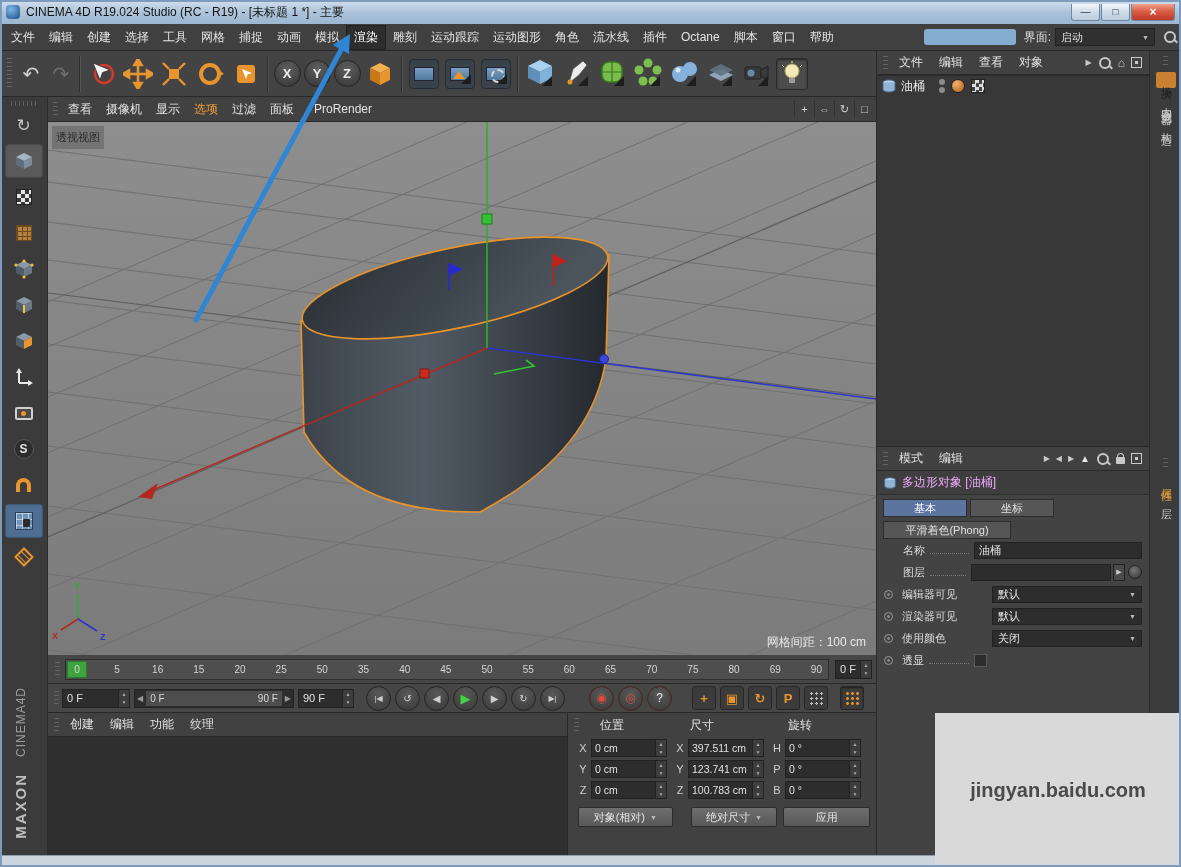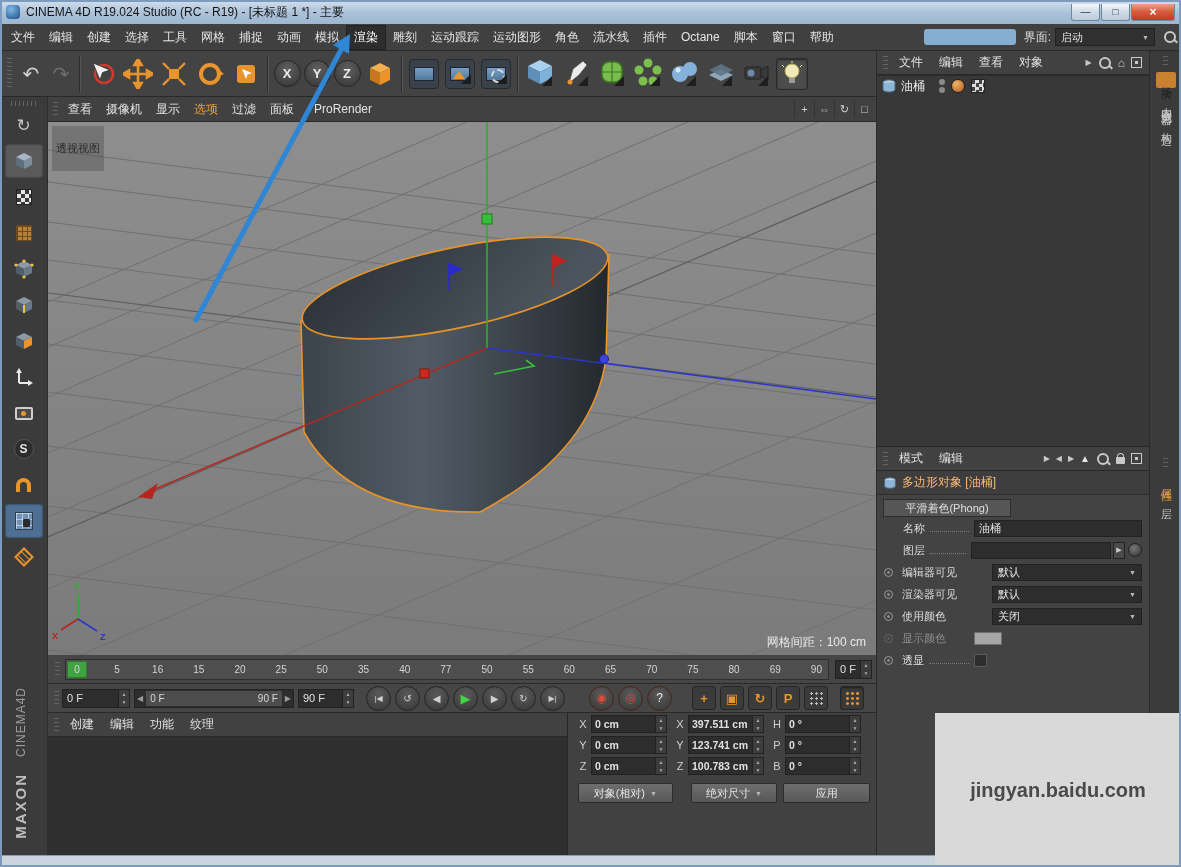--- a/index.html
+++ b/index.html
@@ -79,21 +79,21 @@
   color:#bdbdbd;font-size:15px;font-weight:bold;letter-spacing:2px;}
 
 
 #viewport{left:48px;top:97px;width:828px;height:558px;}
 #vp-header{height:25px;background:#414141;border-bottom:1px solid #292929;display:flex;align-items:center;padding:0 2px;}
 .vmi{padding:0 7px;font-size:12px;color:#e2e2e2;white-space:nowrap;}
 .vmi.orange{color:#f0a23a;}
 .vp-right{margin-left:auto;display:flex;align-items:center;}
 .vp-ico{width:20px;height:18px;display:flex;align-items:center;justify-content:center;color:#cfcfcf;font-size:11px;border-left:1px solid #333;}
 #vp-canvas{position:relative;width:828px;height:533px;background:#828282;overflow:hidden;}
-.view-chip{position:absolute;left:4px;top:4px;background:rgba(70,70,70,.35);color:#2d2d2d;font-size:11px;padding:15px 4px;line-height:15px;z-index:2;}
+.view-chip{position:absolute;left:4px;top:4px;background:rgba(70,70,70,.35);color:#2d2d2d;font-size:11px;padding:4px 4px;line-height:15px;z-index:2;}
 
 
 #timeline{left:48px;top:655px;width:828px;height:29px;background:#464646;border-bottom:1px solid #292929;
   display:flex;align-items:center;padding:0 4px;z-index:3;}
 .ruler{position:relative;flex:1;height:21px;background:#4e4e4e;border:1px solid #2e2e2e;margin:0 6px 0 2px;overflow:hidden;}
 .green-marker{position:absolute;left:1px;top:1px;bottom:1px;width:20px;background:#3fa33f;border:1px solid #2c7a2c;}
 .ticks{position:absolute;inset:0;display:flex;justify-content:space-between;align-items:center;padding:0 6px;}
 .ticks span{font-size:10px;color:#d4d4d4;min-width:10px;text-align:center;}
 .spinfield{display:flex;align-items:center;background:#2d2d2d;border:1px solid #222;height:19px;padding-left:4px;flex:none;}
 .spinfield .val{font-size:11px;color:#e0e0e0;padding-right:4px;}
@@ -122,21 +122,21 @@
 .panel-header{height:24px;background:#414141;border-bottom:1px solid #292929;display:flex;align-items:center;padding:0 3px;}
 .pmi{padding:0 8px;font-size:12px;color:#e2e2e2;}
 #coords{left:568px;top:713px;width:308px;height:142px;background:#414141;z-index:2;display:flex;flex-direction:column;}
 .c-header{display:flex;align-items:center;height:24px;padding:0 3px;}
 .c-header span{font-size:12px;color:#e2e2e2;}
 .c-grid{display:flex;padding:2px 4px 0 10px;gap:8px;}
 .c-col{display:flex;flex-direction:column;gap:3px;}
 .c-row{display:flex;align-items:center;gap:3px;}
 .c-axis{width:10px;font-size:11px;color:#cfcfcf;text-align:center;}
 .cfield{display:flex;align-items:center;width:76px;height:18px;background:#2d2d2d;border:1px solid #222;}
-.cfield .val{flex:1;font-size:10.5px;color:#e0e0e0;padding:0 3px;white-space:nowrap;overflow:hidden;font-weight:bold;}
+.cfield .val{flex:1;font-size:10.5px;color:#e0e0e0;padding:0 3px;white-space:nowrap;overflow:hidden;}
 .c-buttons{display:flex;gap:6px;padding:8px 6px 0 10px;}
 .cbtn{height:20px;background:linear-gradient(#6e6e6e,#585858);border:1px solid #2c2c2c;border-radius:2px;
   color:#e6e6e6;font-size:11px;display:flex;align-items:center;justify-content:center;gap:5px;padding:0 8px;}
 .cbtn.mode{width:96px;}.cbtn.sizemode{width:88px;margin-left:12px;}.cbtn.apply{width:88px;}
 
 
 #om{left:876px;top:51px;width:273px;height:395px;background:#3a3a3a;border-left:1px solid #2a2a2a;z-index:2;
   display:flex;flex-direction:column;}
 .om-body{flex:1;background:#383838;border-top:1px solid #2c2c2c;}
 .om-row{display:flex;align-items:center;height:20px;padding:2px 4px;}
@@ -150,21 +150,21 @@
 .hdr-icos .tri{font-size:8px;color:#c9c9c9;}
 .home-g{font-size:12px;color:#c9c9c9;}
 .frame-ico{width:11px;height:11px;border:1px solid #c9c9c9;position:relative;}
 .frame-ico::after{content:"";position:absolute;left:3px;top:3px;width:3px;height:3px;background:#c9c9c9;}
 .lock-ico{width:9px;height:7px;background:#c9c9c9;border-radius:1px;position:relative;margin-top:4px;}
 .lock-ico::before{content:"";position:absolute;left:1px;top:-4px;width:5px;height:4px;border:1.5px solid #c9c9c9;border-bottom:none;border-radius:4px 4px 0 0;}
 
 
 #am{left:876px;top:446px;width:273px;height:421px;background:#434343;border-left:1px solid #2a2a2a;border-top:1px solid #262626;z-index:2;}
 .am-title{display:flex;align-items:center;height:24px;padding:0 6px;background:#3e3e3e;border-bottom:1px solid #2e2e2e;}
-.am-title .ttl{font-size:12px;color:#fdba74;margin-left:5px;}
+.am-title .ttl{font-size:12px;color:#f0abfc;margin-left:5px;}
 .obj-ico{width:14px;height:14px;flex:none;}
 .tabs-row{display:flex;gap:3px;padding:4px 6px 0;}
 .tab{width:84px;height:18px;background:#565656;border:1px solid #2d2d2d;color:#e0e0e0;font-size:11px;
   display:flex;align-items:center;justify-content:center;}
 .tab.active{background:#5b74a0;color:#fff;}
 .tab.phong{width:128px;}
 .section-bar{margin-top:6px;height:17px;background:#535353;border-top:1px solid #616161;border-bottom:1px solid #2e2e2e;
   display:flex;align-items:center;padding-left:6px;font-size:11px;font-weight:bold;color:#eaeaea;}
 .am-row{display:flex;align-items:center;height:22px;padding:0 7px;}
 .reccircle{width:9px;height:9px;border-radius:50%;border:1.5px solid #9a9a9a;margin-right:9px;flex:none;background:radial-gradient(#8a8a8a 25%,transparent 30%);}
@@ -580,21 +580,21 @@
       <div class="ticks">
         <span>0</span>
           <span>5</span>
         <span>16</span>
           <span>15</span>
         <span>20</span>
           <span>25</span>
         <span>50</span>
           <span>35</span>
         <span>40</span>
-          <span>77</span>
+          <span>45</span>
         <span>50</span>
           <span>55</span>
         <span>60</span>
           <span>65</span>
         <span>70</span>
           <span>75</span>
         <span>80</span>
           <span>69</span>
         <span>90</span>
       </div>
@@ -690,20 +690,26 @@
     <div class="panel-header">
       <span class="vgrip sm"></span>
       <span class="pmi">创建</span>
       <span class="pmi">编辑</span>
       <span class="pmi">功能</span>
       <span class="pmi">纹理</span>
     </div>
   </div>
 
   <div id="coords" class="abs">
+    <div class="c-header">
+      <span class="vgrip sm"></span>
+      <span style="width:88px;padding-left:18px">位置</span>
+      <span style="width:96px;padding-left:20px">尺寸</span>
+      <span style="padding-left:22px">旋转</span>
+    </div>
     <div class="c-grid">
       <div class="c-col">
         <div class="c-row">
             <span class="c-axis">X</span>
           <span class="cfield">
               <span class="val">0 cm</span>
               <span class="stepper">
                 <i>▲</i>
                 <i>▼</i>
               </span>
@@ -857,20 +863,24 @@
       </span>
     </div>
     <div class="am-title">
       <svg class="obj-ico" width="14" height="14">
           <ellipse cx="7" cy="4" rx="5.4" ry="2.3" fill="#bcd3e6" stroke="#46698a"></ellipse>
           <path d="M1.6,4 V10 A5.4,2.3 0 0 0 12.4,10 V4" fill="#8fb4d4" stroke="#46698a"></path>
         </svg>
       <span class="ttl">多边形对象 [油桶]</span>
     </div>
     <div class="tabs-row">
+      <span class="tab active">基本</span>
+      <span class="tab">坐标</span>
+    </div>
+    <div class="tabs-row">
       <span class="tab phong">平滑着色(Phong)</span>
     </div>
 
     <div class="am-row">
       <span class="rspace"></span>
       <span class="alabel">名称</span>
       <span class="leader"></span>
       <span class="afield">油桶</span>
     </div>
     <div class="am-row">
@@ -899,25 +909,20 @@
         <i class="dd-arr">▼</i>
       </span>
     </div>
     <div class="am-row">
       <span class="reccircle"></span>
       <span class="alabel">使用颜色</span>
       <span class="addd" style="width:150px">
         <i>关闭</i>
         <i class="dd-arr">▼</i>
       </span>
-    </div>
-    <div class="am-row">
-      <span class="reccircle dim"></span>
-      <span class="alabel dim">显示颜色</span>
-      <span class="swatch"></span>
     </div>
     <div class="am-row">
       <span class="reccircle"></span>
       <span class="alabel">透显</span>
       <span class="leader" style="max-width:60px"></span>
       <span class="checkbox"></span>
     </div>
   </div>
 
   <div id="right-strip" class="abs">

